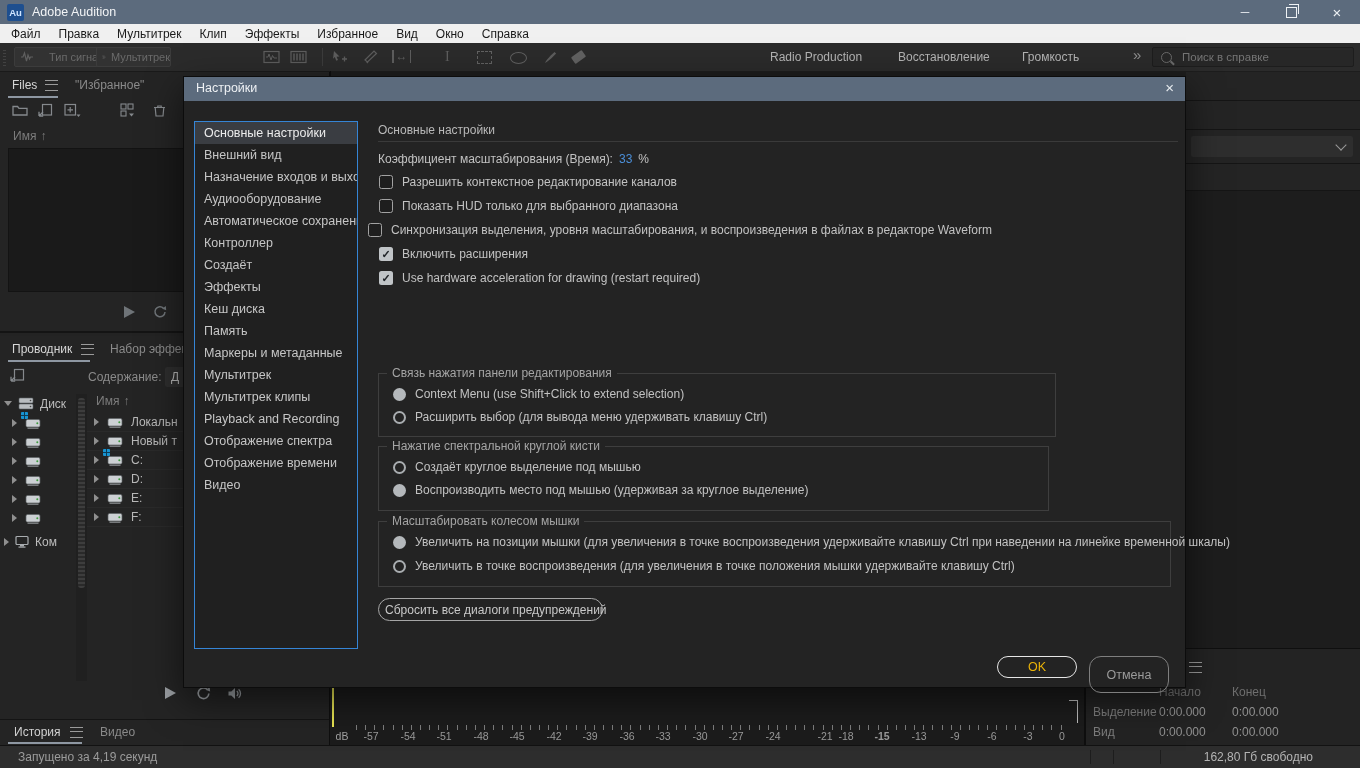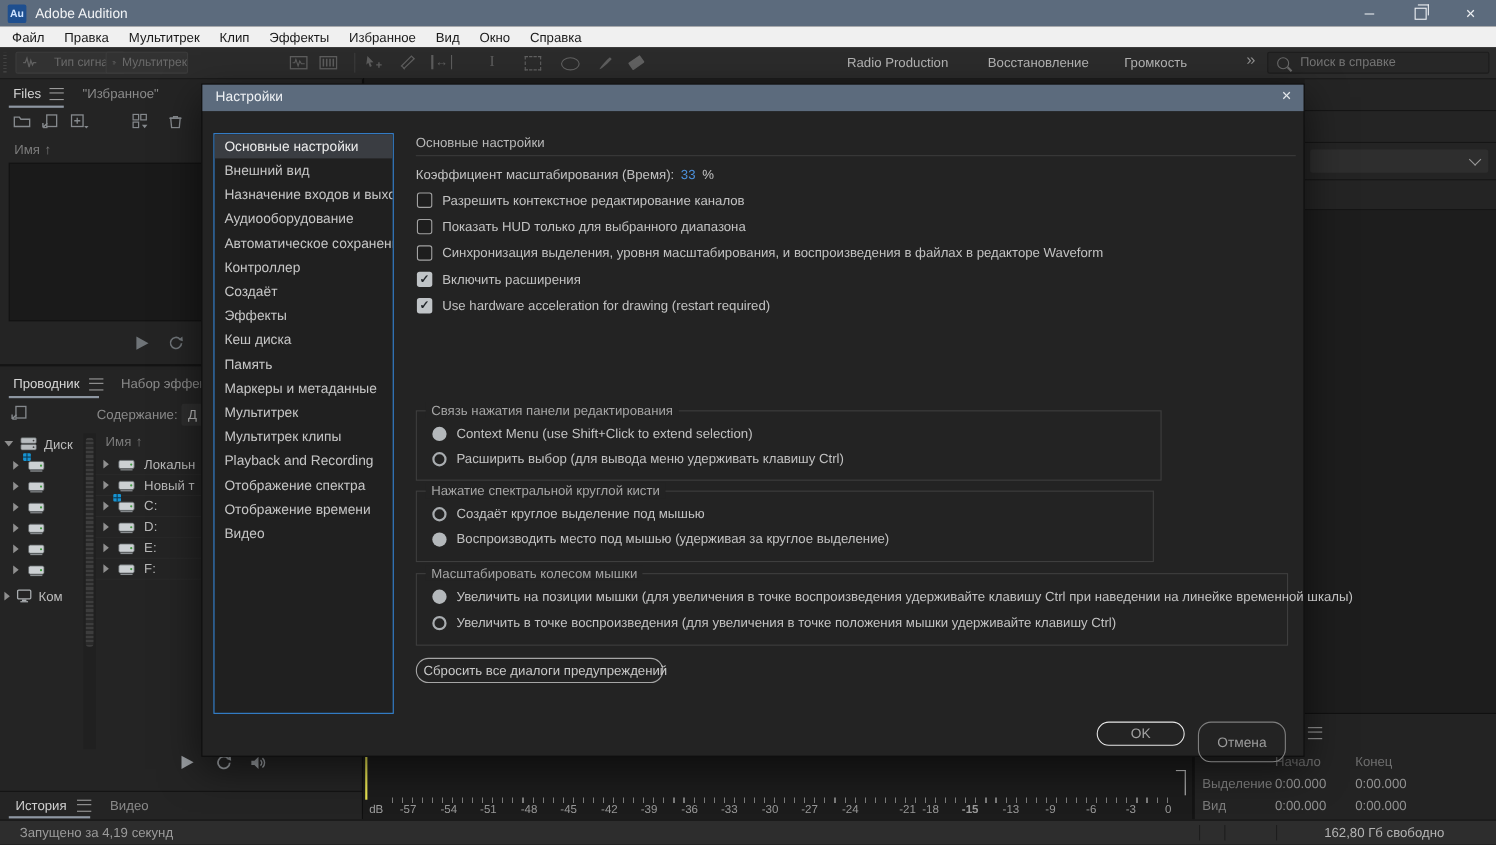--- a/index.html
+++ b/index.html
@@ -490,21 +490,21 @@
     </div>
 
     <div class="row" style="left:195px;top:98px;">
       <span class="chk off"></span>
       <span class="t">Разрешить контекстное редактирование каналов</span>
     </div>
     <div class="row" style="left:195px;top:122px;">
       <span class="chk off"></span>
       <span class="t">Показать HUD только для выбранного диапазона</span>
     </div>
-    <div class="row" style="left:195px;top:146px;">
+    <div class="row" style="left:184px;top:146px;">
       <span class="chk off"></span>
       <span class="t">Синхронизация выделения, уровня масштабирования, и воспроизведения в файлах в редакторе Waveform</span>
     </div>
     <div class="row" style="left:195px;top:170px;">
       <span class="chk on">✓</span>
       <span class="t">Включить расширения</span>
     </div>
     <div class="row" style="left:195px;top:194px;">
       <span class="chk on">✓</span>
       <span class="t">Use hardware acceleration for drawing (restart required)</span>
@@ -542,17 +542,17 @@
         <span class="t">Увеличить на позиции мышки (для увеличения в точке воспроизведения удерживайте клавишу Ctrl при наведении на линейке временной шкалы)</span>
       </div>
       <div class="row" style="left:14px;top:37px;">
         <span class="radio off"></span>
         <span class="t">Увеличить в точке воспроизведения (для увеличения в точке положения мышки удерживайте клавишу Ctrl)</span>
       </div>
     </div>
 
     <button class="pill t abs" style="left:194px;top:521px;width:225px;height:23px;border:1px solid #a6a6a6;color:#c8c8c8;font-size:12px;font-family:inherit;cursor:default;">Сбросить все диалоги предупреждений</button>
 
-    <button class="pill abs" style="left:813px;top:579px;width:80px;height:22px;border:1.6px solid #e6e6e6;color:#a3a3a3;font-size:12.5px;font-family:inherit;cursor:default;">OK</button>
+    <button class="pill abs" style="left:813px;top:579px;width:80px;height:22px;border:1.6px solid #e6e6e6;color:#eab308;font-size:12.5px;font-family:inherit;cursor:default;">OK</button>
     <button class="pill abs" style="left:905px;top:579px;width:80px;height:37px;border:1px solid #7f7f7f;color:#9b9b9b;font-size:12.5px;font-family:inherit;cursor:default;">Отмена</button>
   </div>
 
 </div>
 
 </body></html>

